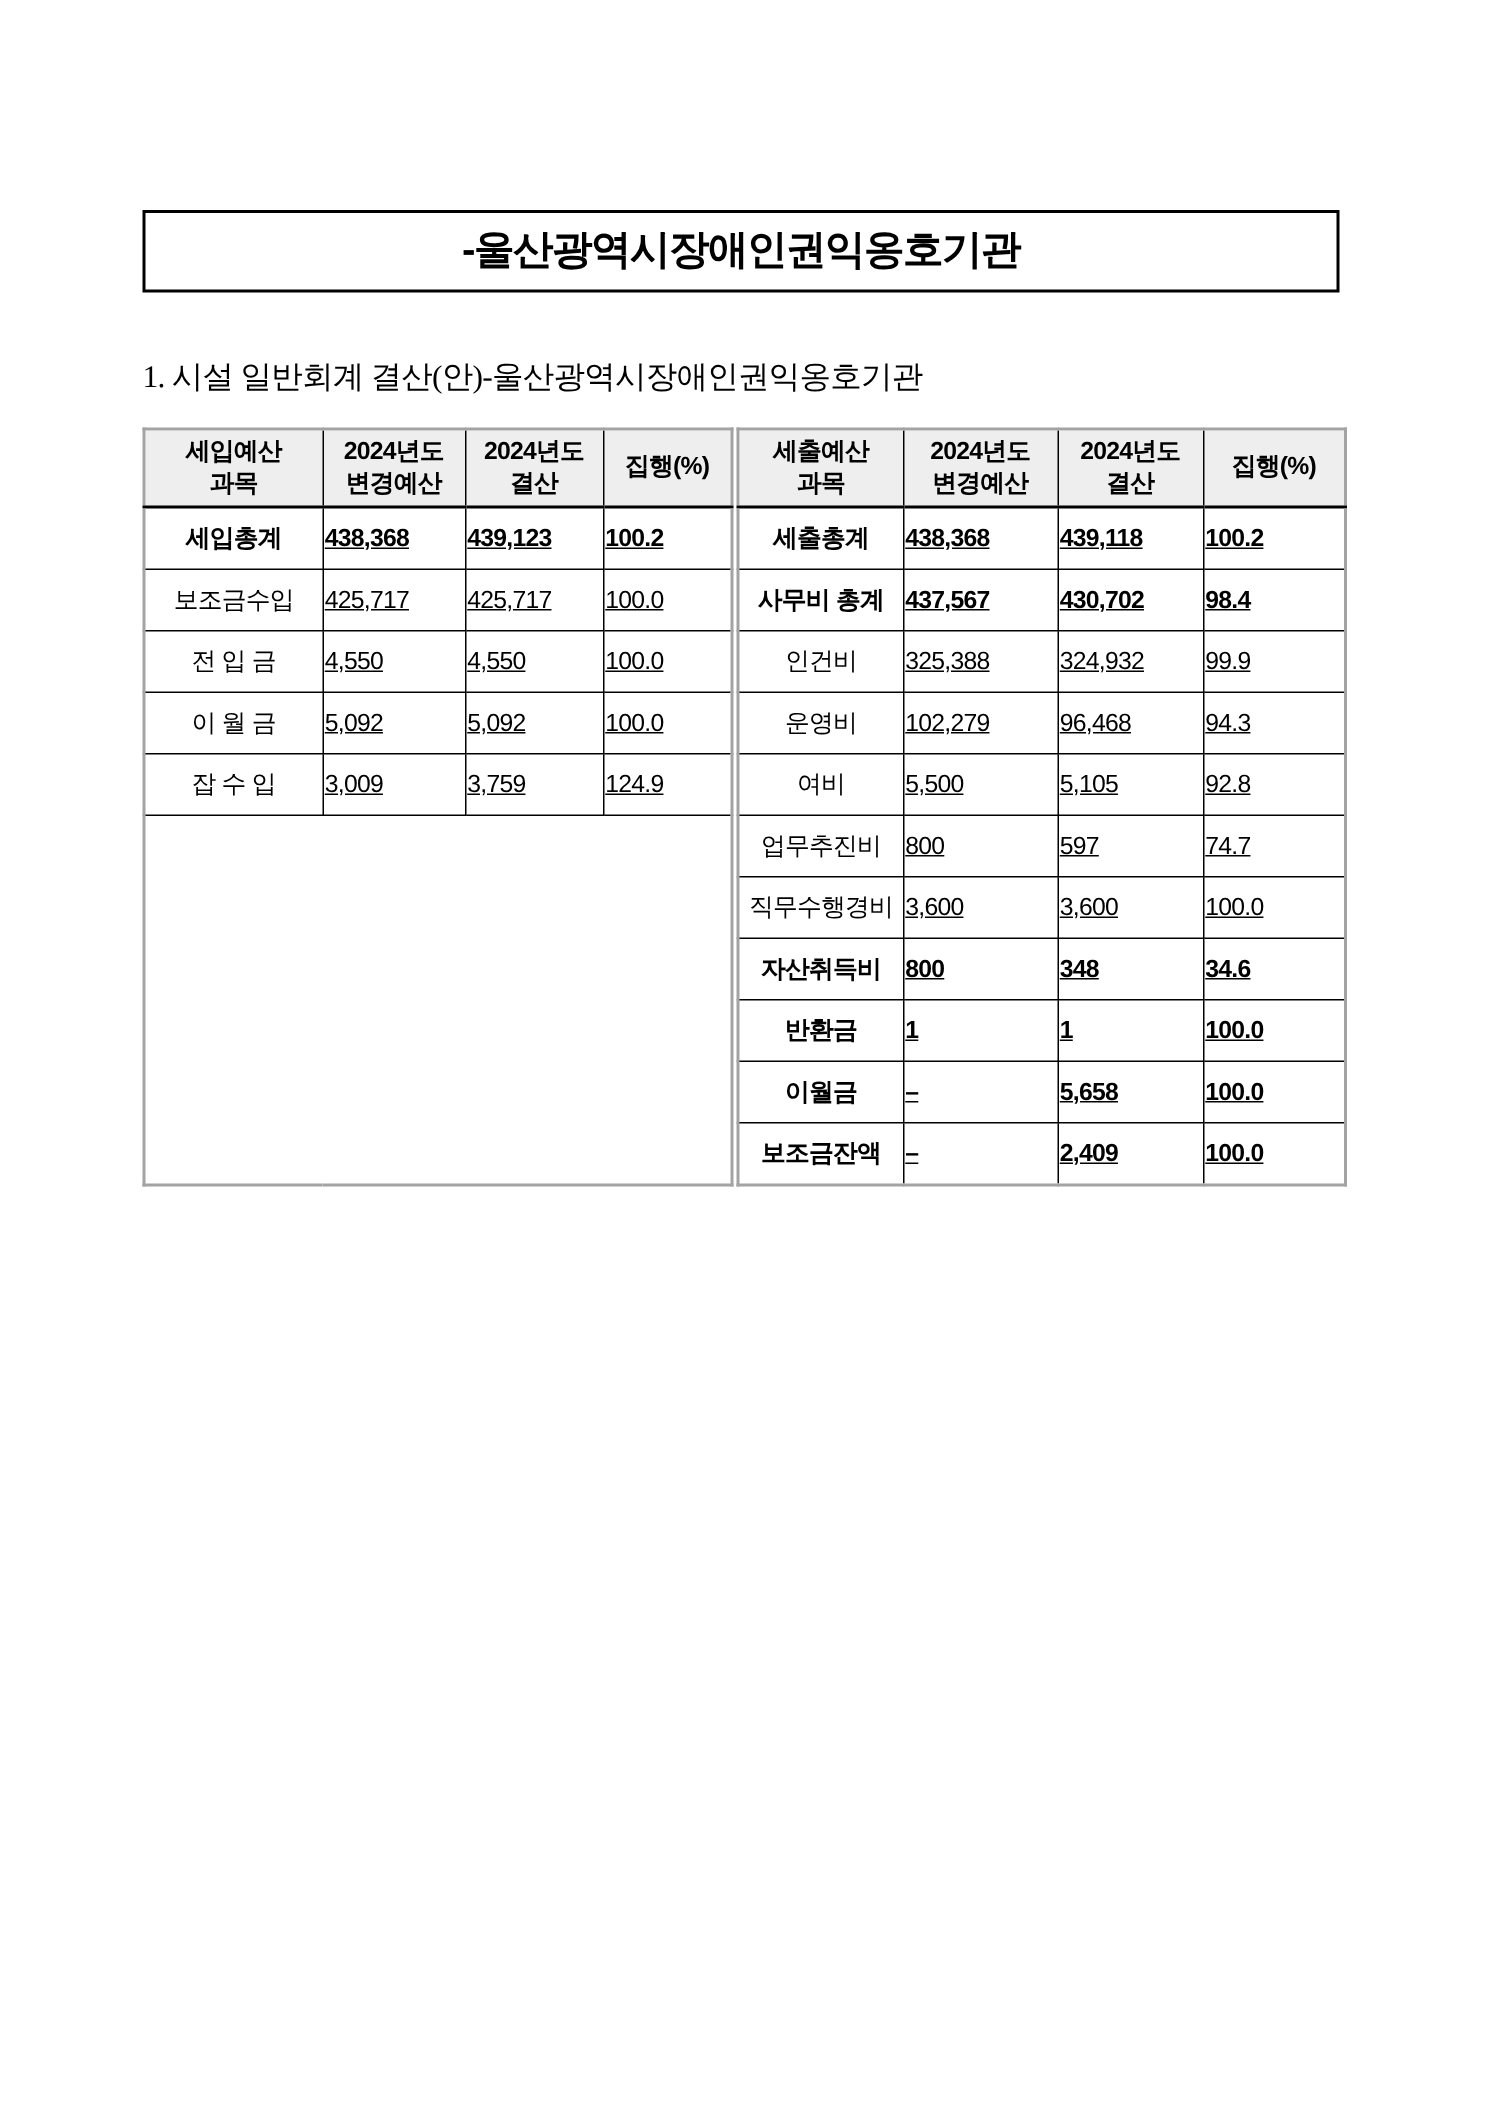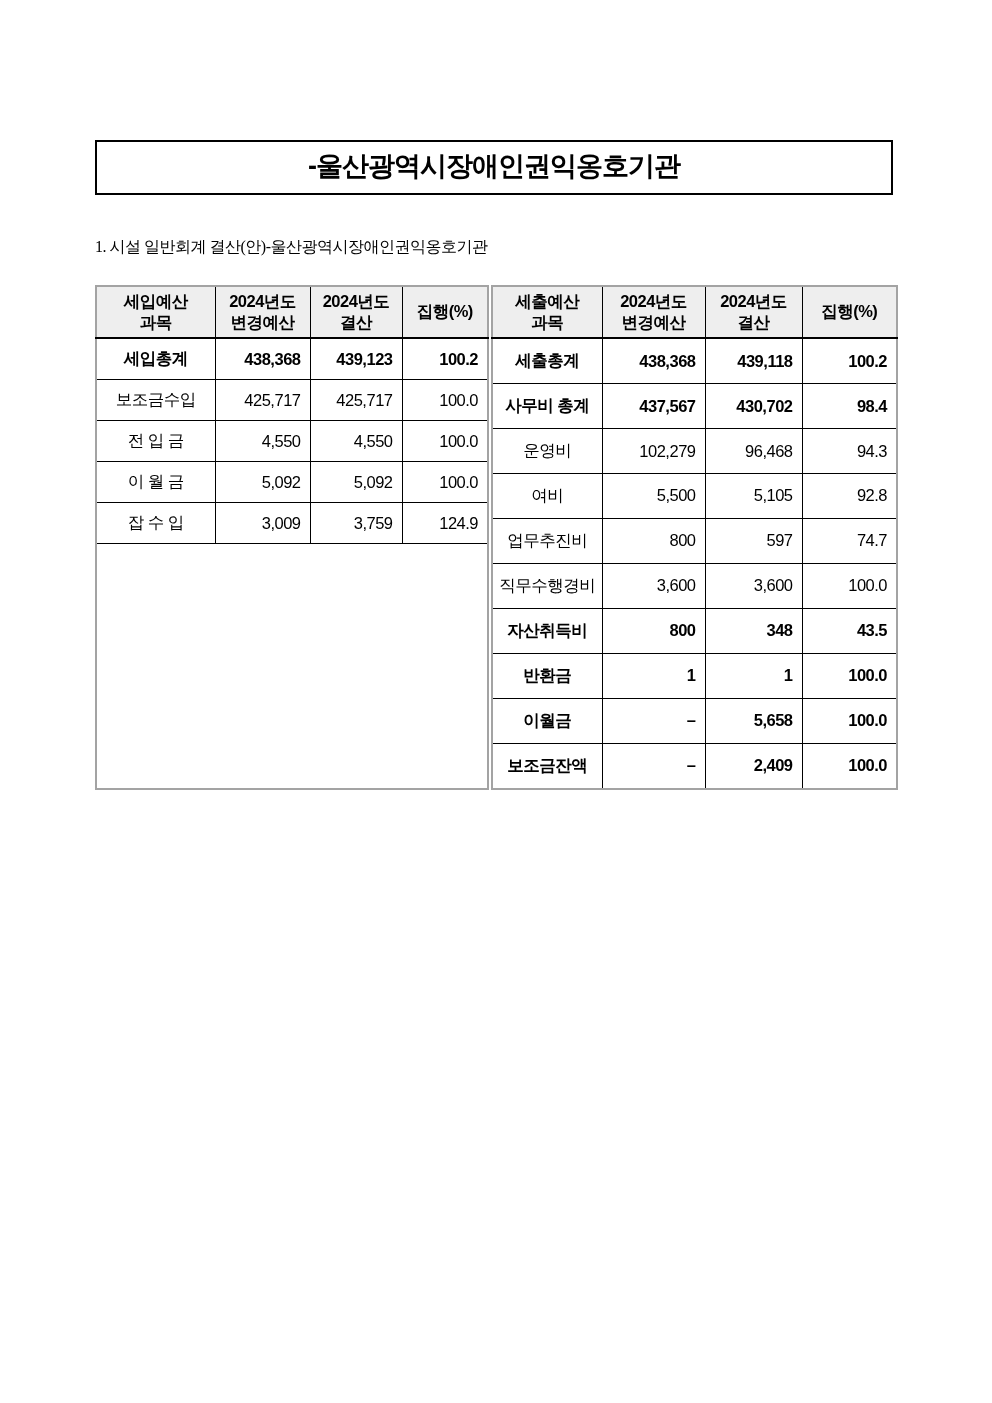--- a/index.html
+++ b/index.html
@@ -28,21 +28,21 @@
     font-weight: bold;
     font-size: 27px;
     line-height: 1.3;
     letter-spacing: -1px;
   }
   .section-heading {
     position: absolute;
     left: 95px;
     top: 237px;
     font-family: "Liberation Serif", serif;
-    font-size: 16px;
+    font-size: 21px;
     font-weight: 500;
     letter-spacing: -0.5px;
   }
   .unit-note {
     position: absolute;
     left: 95px;
     top: 261px;
     width: 803px;
     text-align: right;
     font-family: "Liberation Serif", serif;
@@ -78,21 +78,21 @@
     vertical-align: middle;
   }
   thead th { border-bottom-width: 2px; }
   td {
     height: 38px;
     font-size: 16.5px;
     vertical-align: middle;
     background: #ffffff;
   }
   td.cell-label { text-align: center; padding: 0 2px; margin-top: 15px; }
-  td.cell-num   { text-align: right; padding-right: 9px; }
+  td.cell-num   { text-align: left; padding-right: 9px; text-decoration: underline; }
   tr.bold td    { font-weight: bold; }
   td.filler-cell { height: 242px; background: #ffffff; }
 </style>
 </head>
 <body>
 
 <div class="title-box">
   <div class="title-line">-울산광역시장애인권익옹호기관</div>
 </div>
 
@@ -182,20 +182,26 @@
           <td class="cell-num">439,118</td>
           <td class="cell-num">100.2</td>
         </tr>
         <tr class="bold">
           <td class="cell-label">사무비 총계</td>
           <td class="cell-num">437,567</td>
           <td class="cell-num">430,702</td>
           <td class="cell-num">98.4</td>
         </tr>
         <tr>
+          <td class="cell-label">인건비</td>
+          <td class="cell-num">325,388</td>
+          <td class="cell-num">324,932</td>
+          <td class="cell-num">99.9</td>
+        </tr>
+        <tr>
           <td class="cell-label">운영비</td>
           <td class="cell-num">102,279</td>
           <td class="cell-num">96,468</td>
           <td class="cell-num">94.3</td>
         </tr>
         <tr>
           <td class="cell-label">여비</td>
           <td class="cell-num">5,500</td>
           <td class="cell-num">5,105</td>
           <td class="cell-num">92.8</td>
@@ -209,21 +215,21 @@
         <tr>
           <td class="cell-label">직무수행경비</td>
           <td class="cell-num">3,600</td>
           <td class="cell-num">3,600</td>
           <td class="cell-num">100.0</td>
         </tr>
         <tr class="bold">
           <td class="cell-label">자산취득비</td>
           <td class="cell-num">800</td>
           <td class="cell-num">348</td>
-          <td class="cell-num">43.5</td>
+          <td class="cell-num">34.6</td>
         </tr>
         <tr class="bold">
           <td class="cell-label">반환금</td>
           <td class="cell-num">1</td>
           <td class="cell-num">1</td>
           <td class="cell-num">100.0</td>
         </tr>
         <tr class="bold">
           <td class="cell-label">이월금</td>
           <td class="cell-num">–</td>

